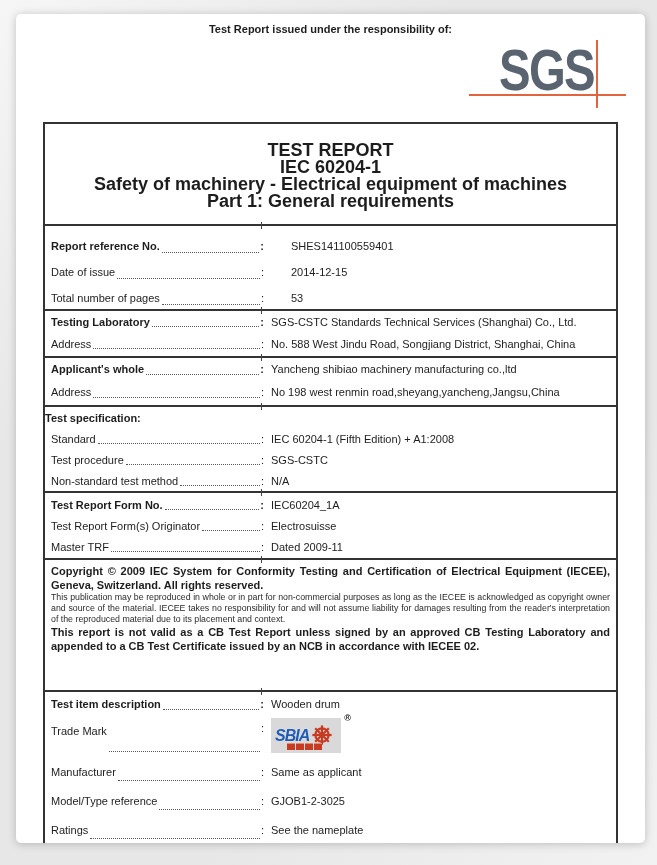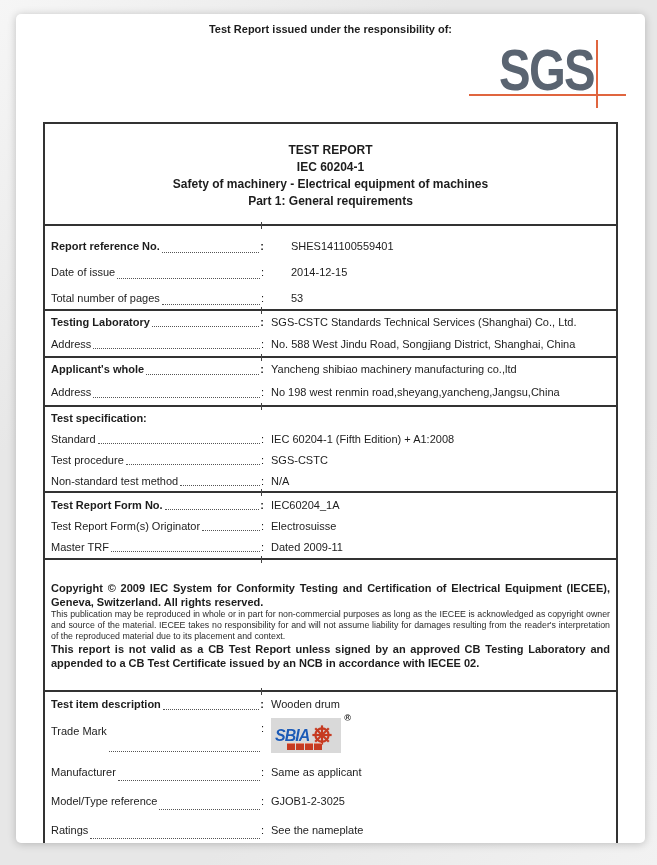--- a/index.html
+++ b/index.html
@@ -20,40 +20,40 @@
   .sgs-vline { position:absolute; left:580px; top:26px; width:2px; height:68px; background:#e0653f; }
 
   
   .report-table { position:absolute; left:27px; top:108px; width:575px; height:721px;
     border:2px solid #333; border-bottom:none; overflow:hidden; background:#fff;
     color:#1d1d1d; font-size:11px; }
   .sep { height:0; border-top:2px solid #333; position:relative; }
   .sep.tick::after { content:""; position:absolute; left:216px; top:-4px; width:1px; height:7px; background:#444; }
 
   .s-title { height:100px; padding-top:18px; text-align:center; font-weight:bold;
-    font-size:12px; line-height:17px; }
+    font-size:18px; line-height:17px; }
   .s1 { height:83px; padding-top:7px; } .s1 .row { line-height:26px;gap:20px; }
   .s2 { height:45px; } .s2 .row { line-height:22px; }
   .s3 { height:47px; } .s3 .row { line-height:23px; }
   .s4 { height:84px; padding-top:1px; } .s4 .row { line-height:21px; }
   .s5 { height:65px; padding-top:2px; } .s5 .row { line-height:21px; }
   .s7 .row { line-height:29px; }
   .s7 .row.first { line-height:24px; }
 
   .row { display:flex; padding:0 6px; }
   .lhs { display:flex; width:213px; flex-shrink:0; }
   .lbl { white-space:nowrap; }
   .b { font-weight:bold; }
   .leader { flex:1; border-bottom:1.5px dotted #555; margin:0 1px 6px 2px; align-self:stretch; }
   .colon { flex-shrink:0; }
   .val { padding-left:7px; white-space:nowrap; }
-  .heading-row { padding:0 6px; font-weight:bold; line-height:21px; }
+  .heading-row { padding:0 0; font-weight:bold; line-height:21px; }
 
   
-  .cp { height:130px; padding:21px 6px 0 6px; }
+  .cp { height:130px; padding:4px 6px 0 6px; }
   .cp-head { font-weight:bold; font-size:11px; line-height:14px; text-align:justify; }
   .cp-small { font-size:8.8px; line-height:11px; text-align:justify; color:#2a2a2a; }
   .cp-norm { font-size:11px; line-height:13px; }
   .cp-bold { font-weight:bold; font-size:11px; line-height:14px; text-align:justify; }
 
   
   .tm-row { display:flex; padding:2px 6px 0 6px; height:42px; }
   .tm-row .lhs { padding-top:4px; }
   .tm-row .lbl { line-height:18px; }
   .tm-box { position:relative; margin-left:7px; width:70px; height:35px; background:#d9d9d9;

